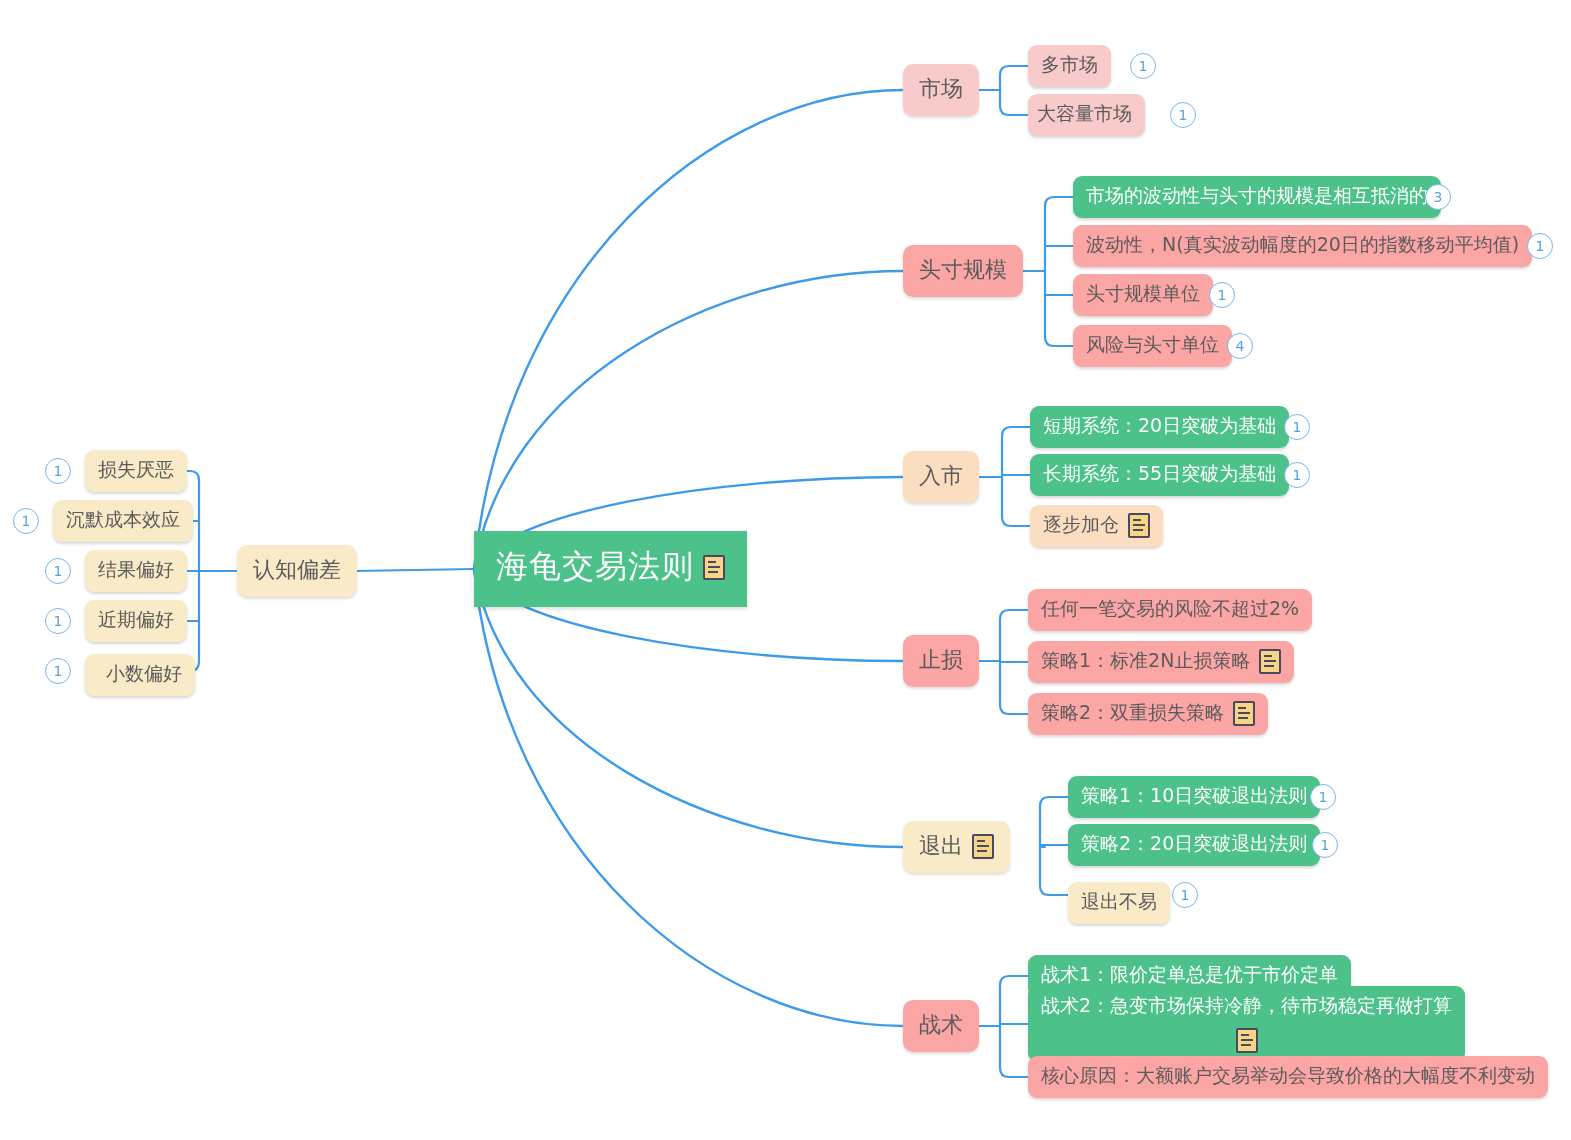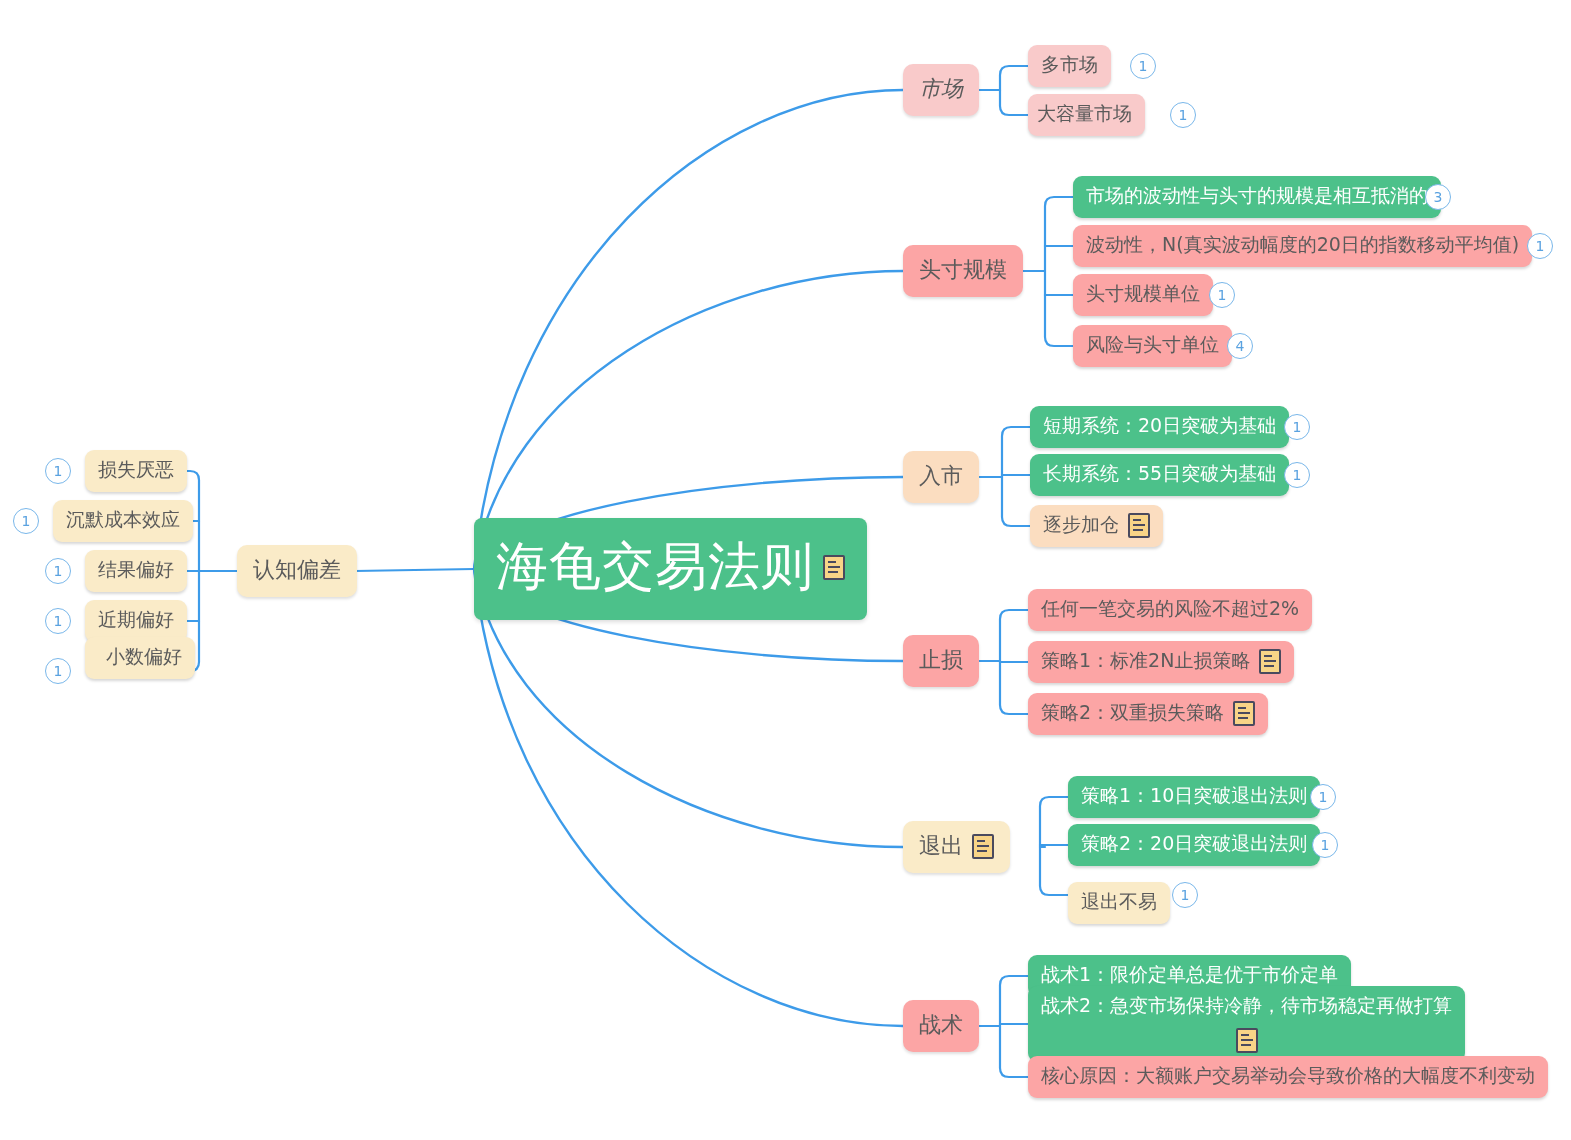--- a/index.html
+++ b/index.html
@@ -29,23 +29,23 @@
     white-space: nowrap;
     border-radius: 9px;
     transform: translateY(-50%);
   }
   .node .txt { display: inline-block; }
 
   
   .root {
     background: #4CC18A;
     color: #ffffff;
-    font-size: 52px;
+    font-size: 32px;
     padding: 14px 22px 18px 22px;
-    border-radius: 8px;
+    border-radius: 0;
     letter-spacing: 1px;
     box-shadow: 0 2px 4px rgba(0,0,0,0.14);
   }
 
   
   .lvl1 {
     font-size: 22px;
     padding: 10px 16px 12px 16px;
     border-radius: 10px;
     color: #5b5b5b;
@@ -168,25 +168,25 @@
       </div>
       <div class="badge" style="left: 13px; top: 521px;">1</div>
       <div class="node lvl2 c-cream" style="left: 85px; top: 571px;">
         <span class="txt">结果偏好</span>
       </div>
       <div class="badge" style="left: 45px; top: 571px;">1</div>
       <div class="node lvl2 c-cream" style="left: 85px; top: 621px;">
         <span class="txt">近期偏好</span>
       </div>
       <div class="badge" style="left: 45px; top: 621px;">1</div>
-      <div class="node lvl2 c-cream" style="left: 85px; top: 658px; padding-left: 21px;">
+      <div class="node lvl2 c-cream" style="left: 85px; top: 675px; padding-left: 21px;">
         <span class="txt">小数偏好</span>
       </div>
       <div class="badge" style="left: 45px; top: 671px;">1</div>
-      <div class="node lvl1 c-pink" style="left: 903px; top: 90px; font-style: italic;">
+      <div class="node lvl1 c-pink" style="left: 903px; top: 90px;">
         <span class="txt">市场</span>
       </div>
       <div class="node lvl2 c-pink" style="left: 1028px; top: 66px;">
         <span class="txt">多市场</span>
       </div>
       <div class="badge" style="left: 1130px; top: 66px;">1</div>
       <div class="node lvl2 c-pink" style="left: 1028px; top: 115px; padding-left: 9px;">
         <span class="txt">大容量市场</span>
       </div>
       <div class="badge" style="left: 1170px; top: 115px;">1</div>

